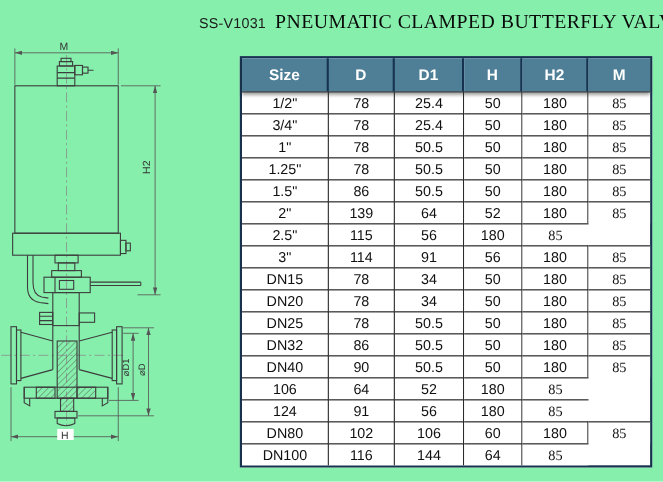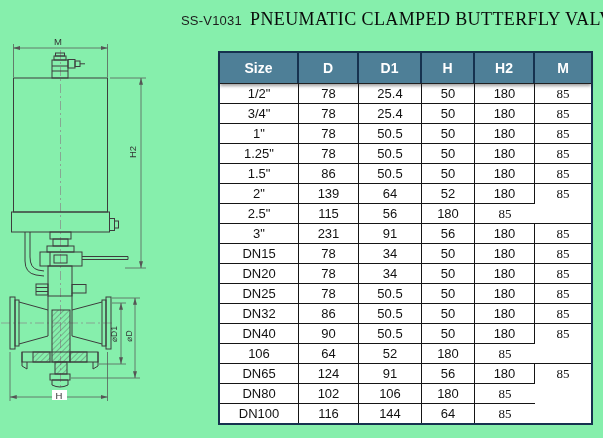--- a/index.html
+++ b/index.html
@@ -207,21 +207,21 @@
         </div>
         <div class="trow">
           <div class="td">2.5"</div>
           <div class="td">115</div>
           <div class="td">56</div>
           <div class="td">180</div>
           <div class="td">85</div>
         </div>
         <div class="trow">
           <div class="td">3"</div>
-          <div class="td">231</div>
+          <div class="td">114</div>
           <div class="td">91</div>
           <div class="td">56</div>
           <div class="td">180</div>
           <div class="td">85</div>
         </div>
         <div class="trow">
           <div class="td">DN15</div>
           <div class="td">78</div>
           <div class="td">34</div>
           <div class="td">50</div>
@@ -261,31 +261,31 @@
           <div class="td">85</div>
         </div>
         <div class="trow">
           <div class="td">106</div>
           <div class="td">64</div>
           <div class="td">52</div>
           <div class="td">180</div>
           <div class="td">85</div>
         </div>
         <div class="trow">
-          <div class="td">DN65</div>
           <div class="td">124</div>
           <div class="td">91</div>
           <div class="td">56</div>
           <div class="td">180</div>
           <div class="td">85</div>
         </div>
         <div class="trow">
           <div class="td">DN80</div>
           <div class="td">102</div>
           <div class="td">106</div>
+          <div class="td">60</div>
           <div class="td">180</div>
           <div class="td">85</div>
         </div>
         <div class="trow">
           <div class="td">DN100</div>
           <div class="td">116</div>
           <div class="td">144</div>
           <div class="td">64</div>
           <div class="td">85</div>
         </div>

